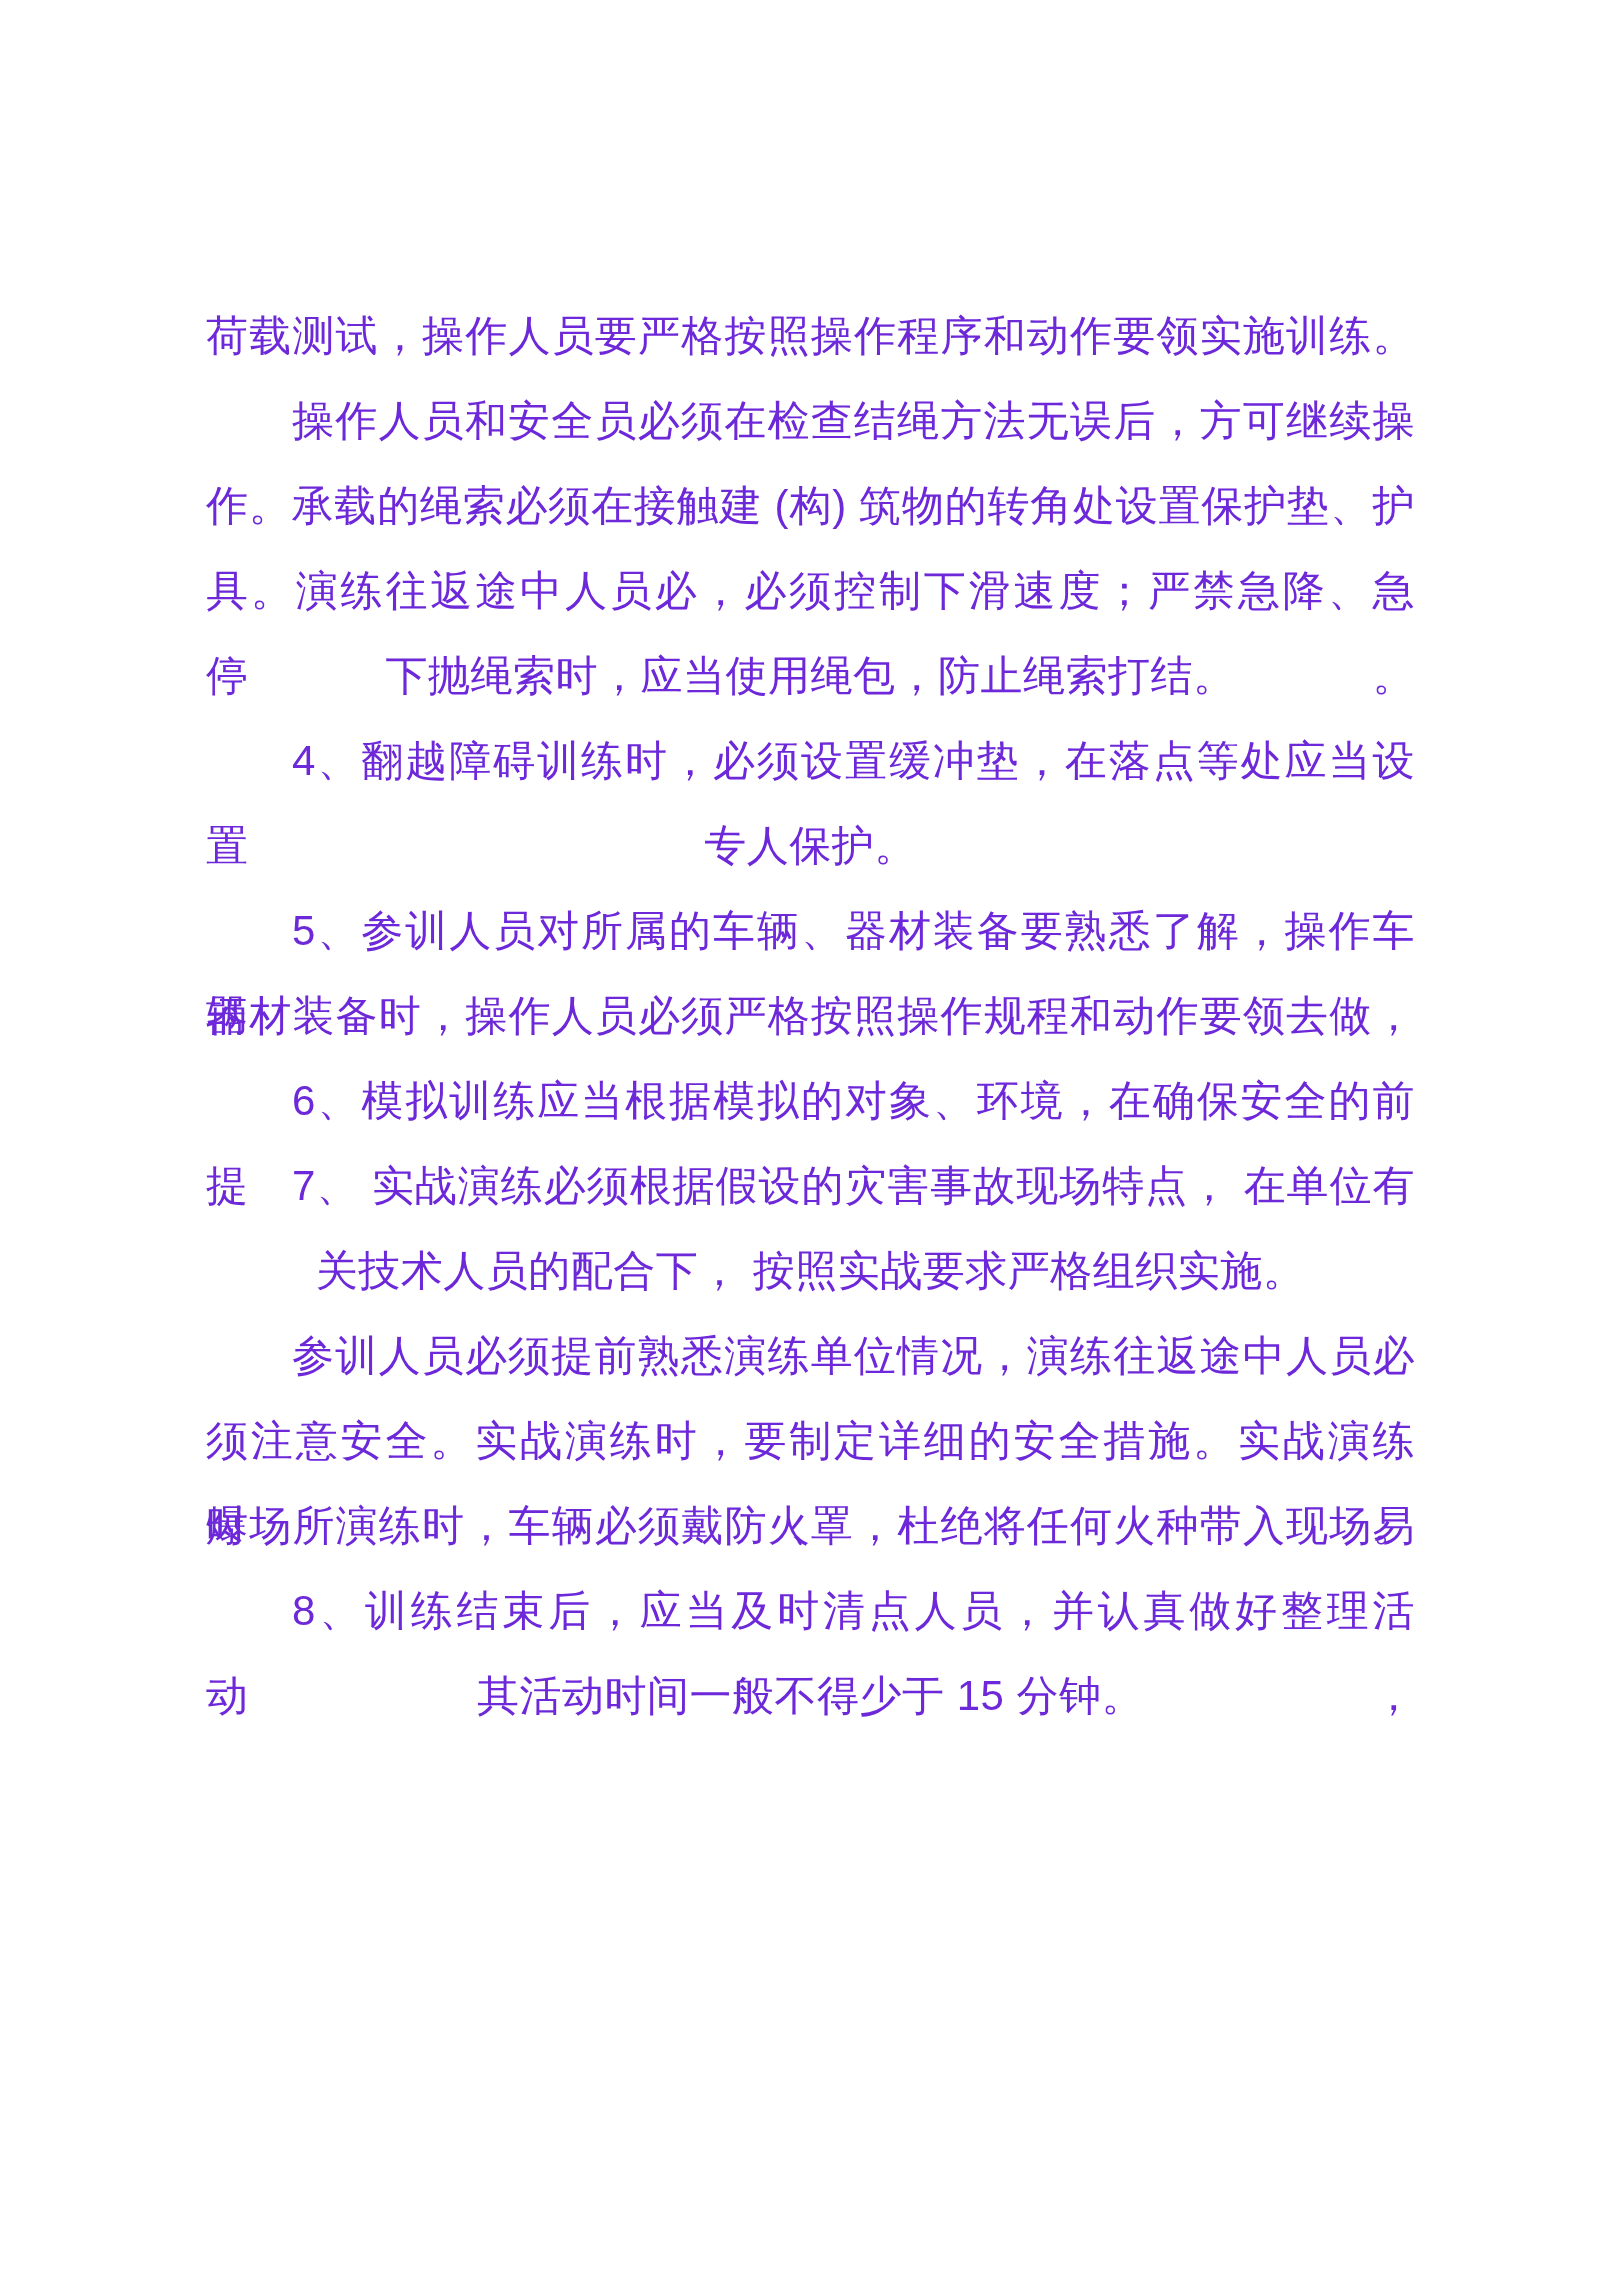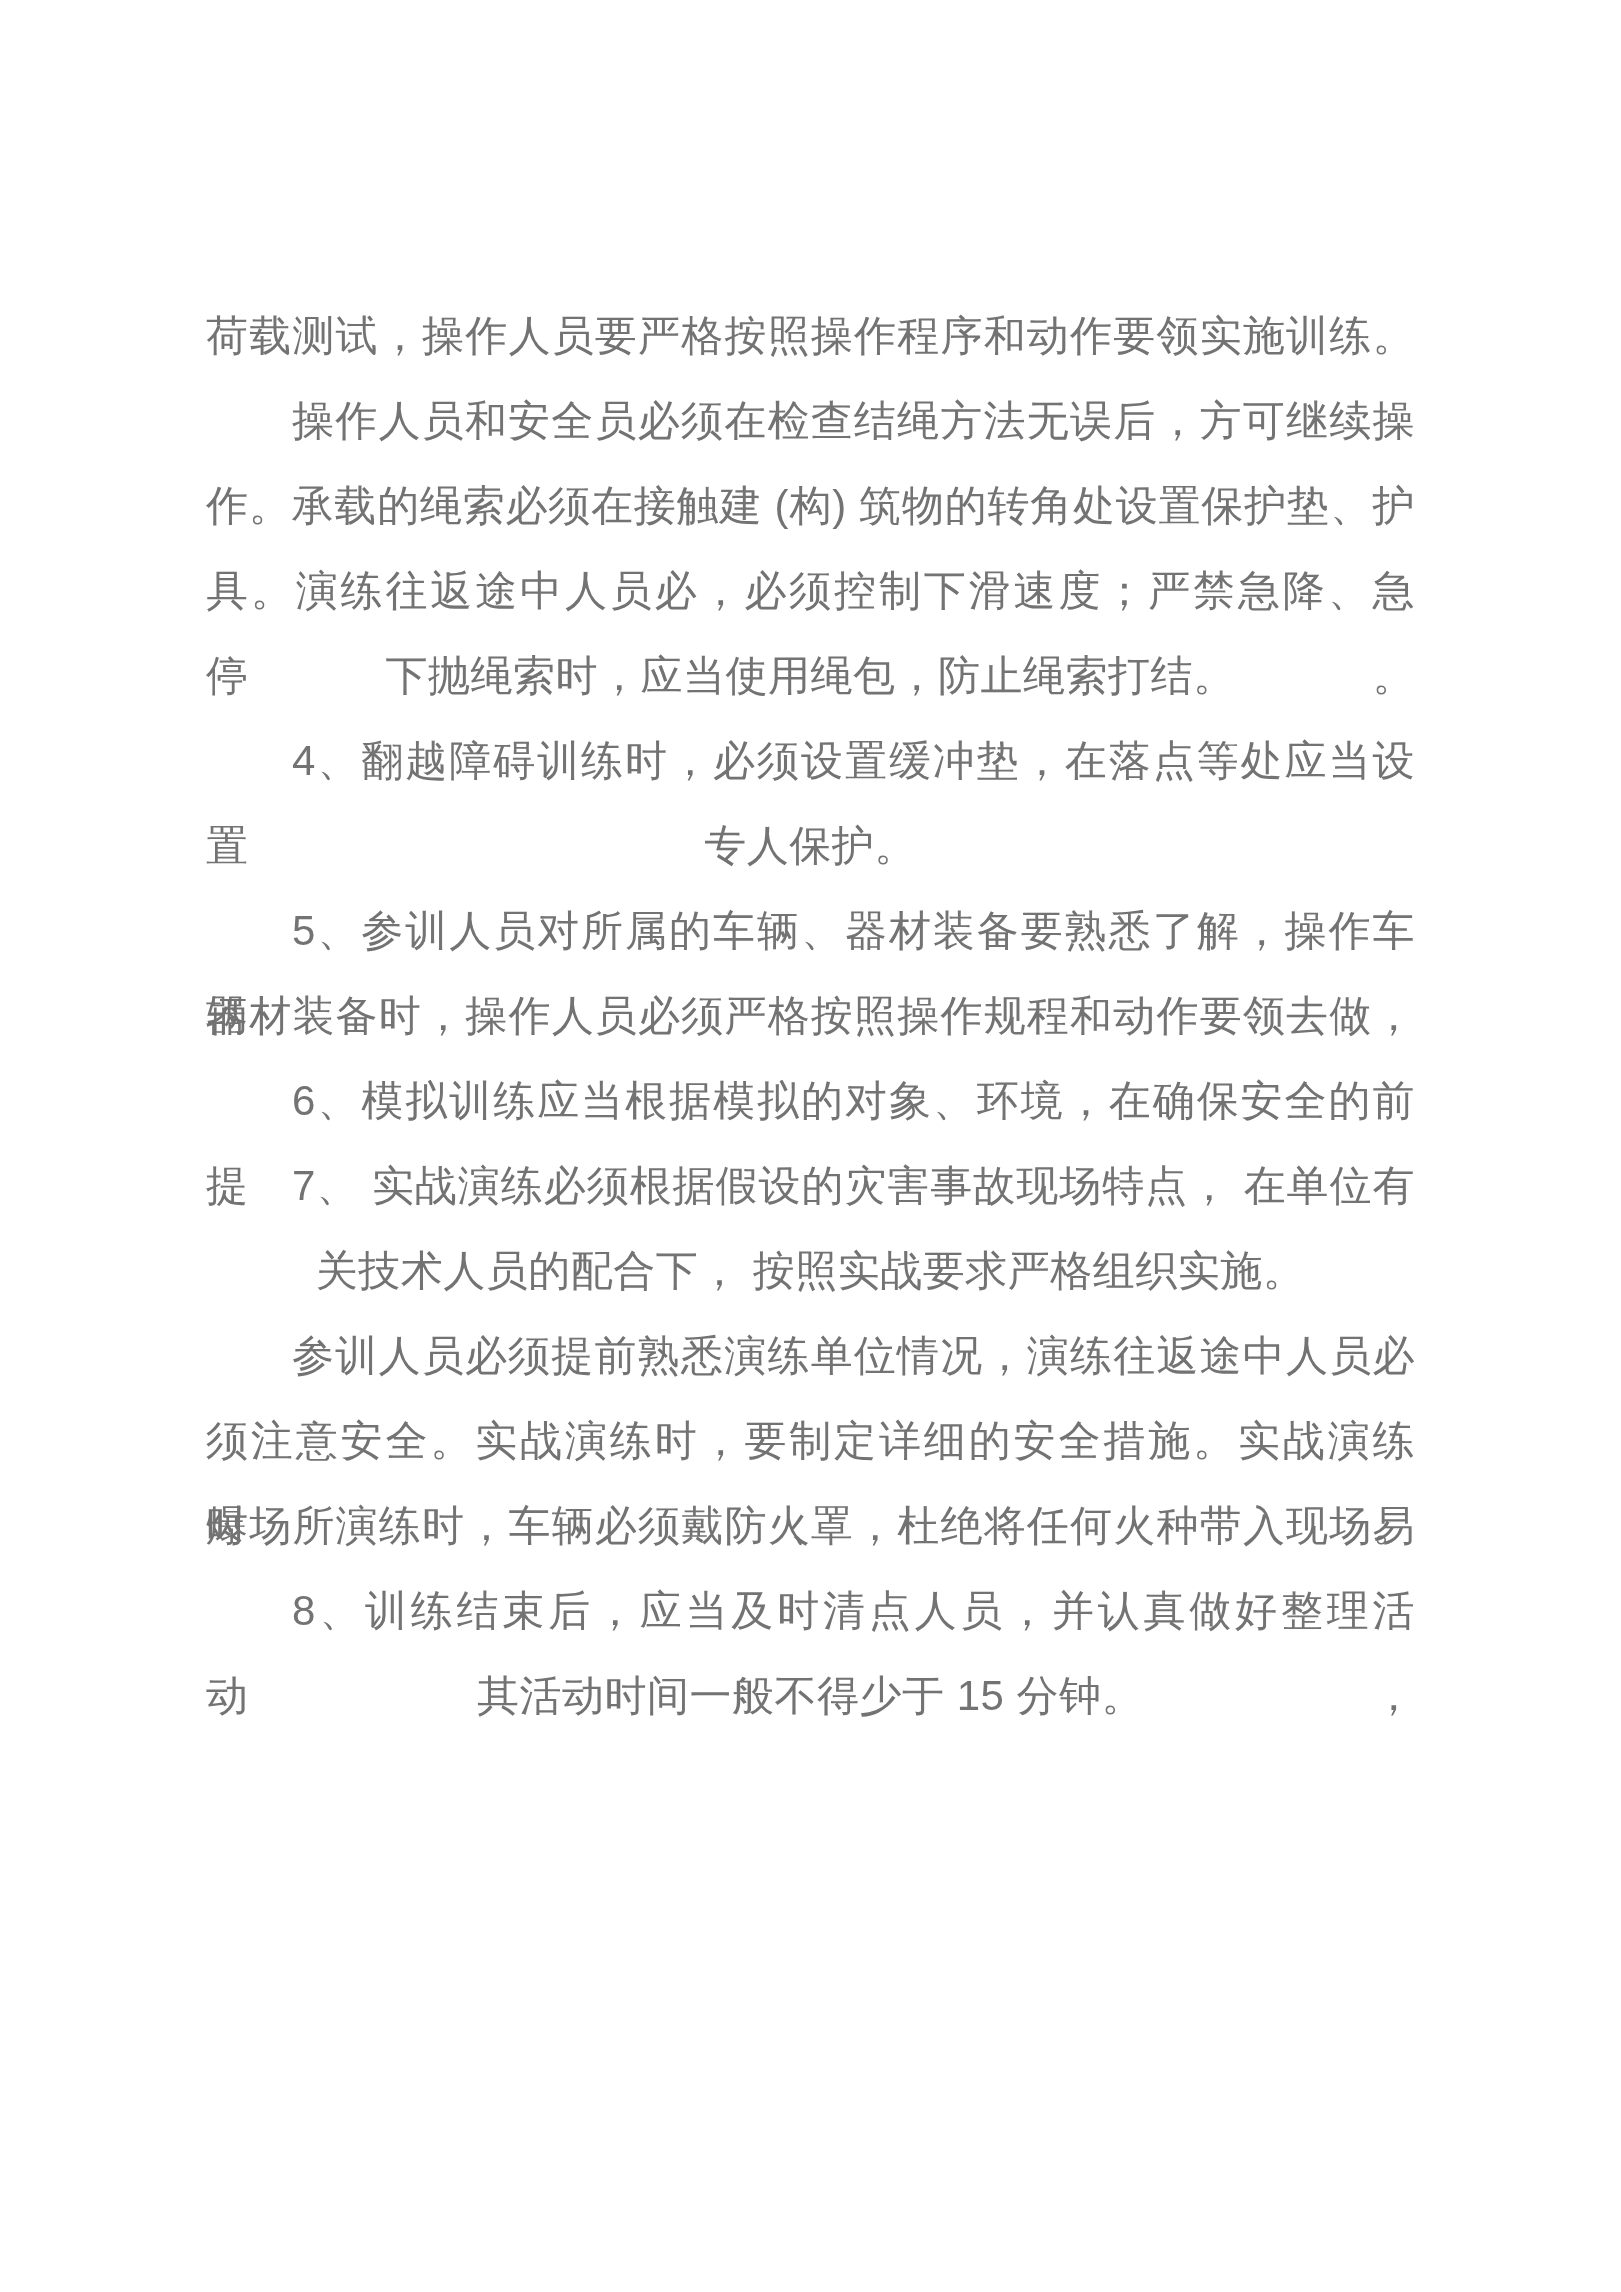--- a/index.html
+++ b/index.html
@@ -13,21 +13,21 @@
     height: 2293px;
     background: #ffffff;
     overflow: hidden;
     font-family: "Liberation Sans", sans-serif;
   }
   .text-block {
     position: absolute;
     left: 206px;
     top: 293px;
     width: 1209px;
-    color: #737373;
+    color: #6d28d9;
     font-size: 42px;
     line-height: 85px;
     letter-spacing: 0.5px;
   }
   .text-line {
     height: 85px;
     text-align: center;
   }
   .text-line.fill {
     text-align: justify;

